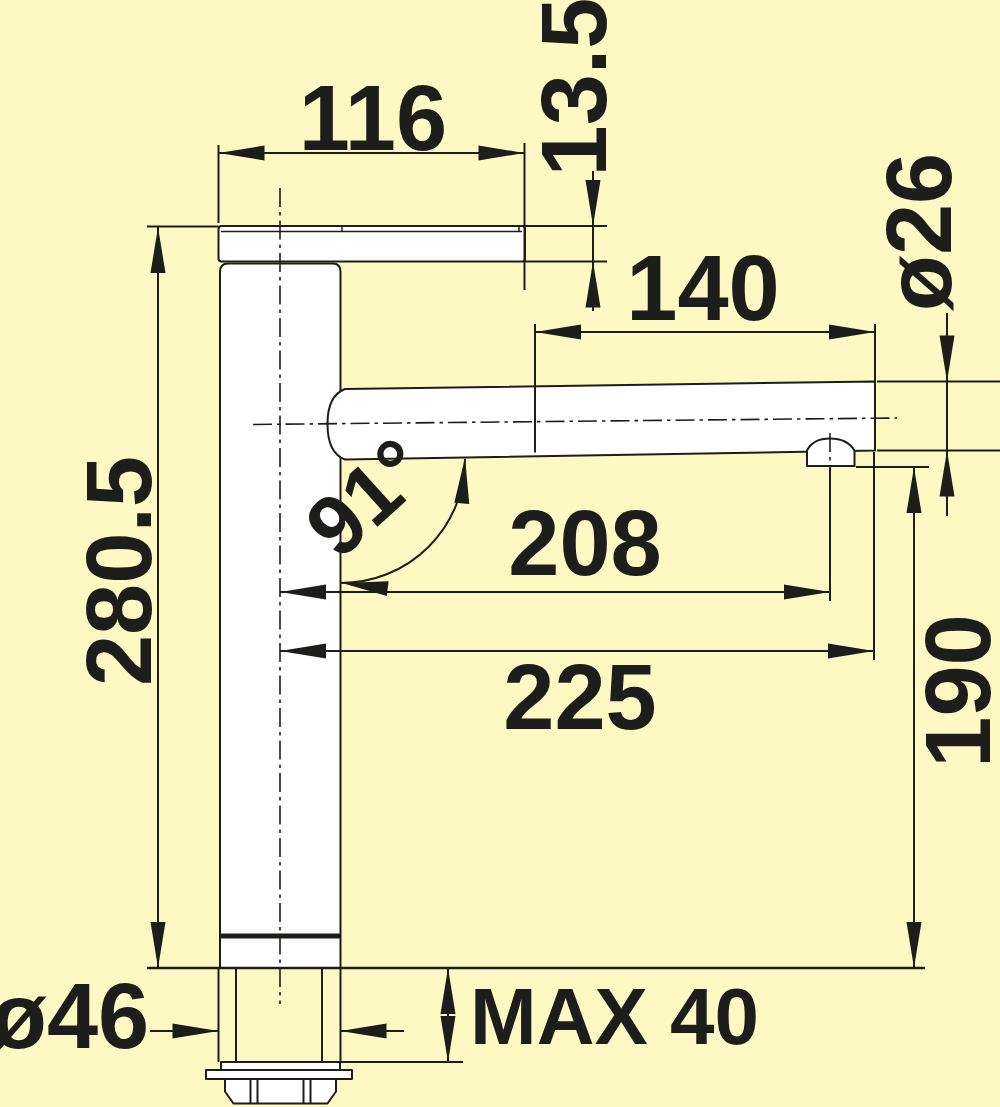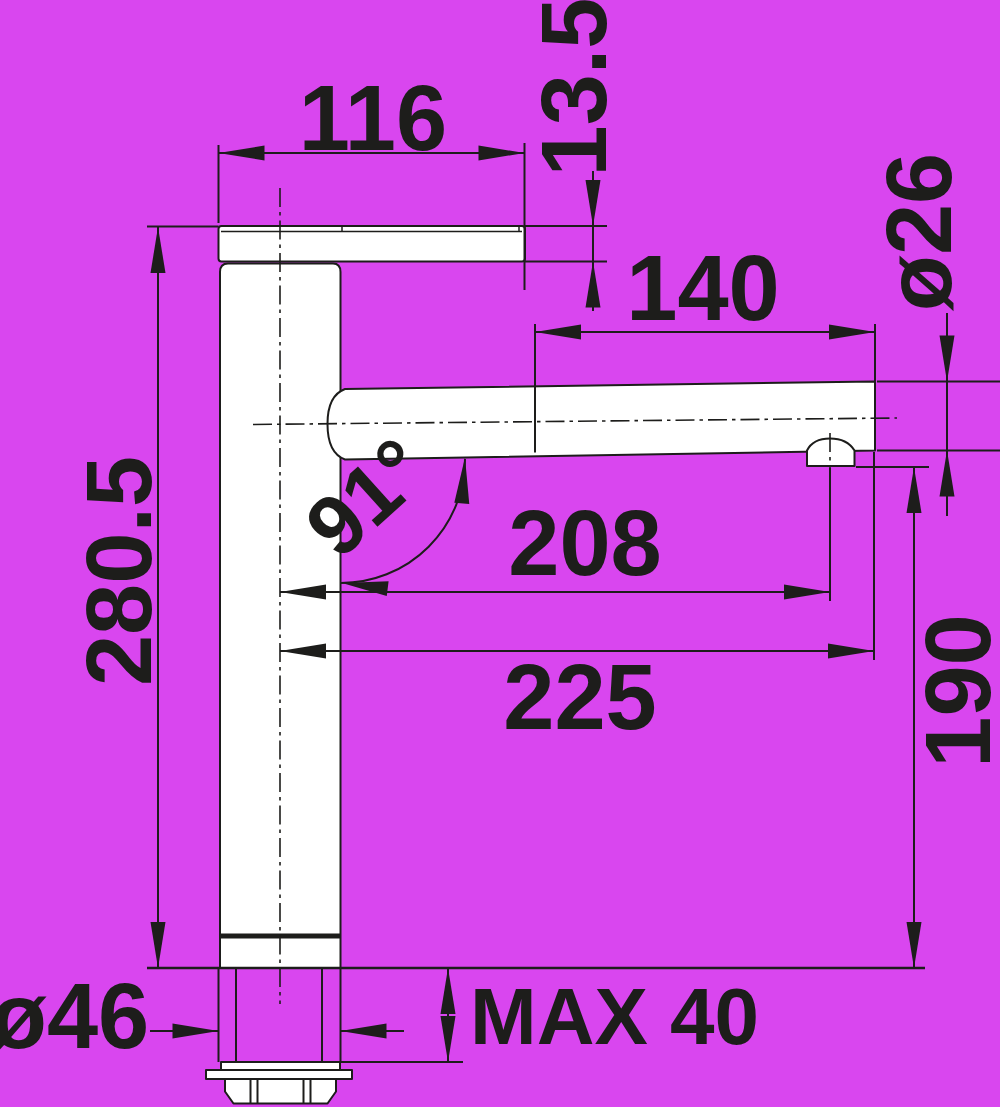--- a/index.html
+++ b/index.html
@@ -1,19 +1,19 @@
 <!DOCTYPE html>
 <html><head>
 <meta charset="utf-8">
 <style>
   html,body{margin:0;padding:0;background:#ffffff;}
   .canvas{
     position:relative;
     width:1000px;height:1107px;
-    background:#d946ef;
+    background:#fef9c3;
     overflow:hidden;
   }
   svg{display:block}
   .ol{stroke:#1d1d1b;stroke-width:2;fill:none;stroke-linecap:butt;stroke-linejoin:round;}
   .olf{stroke:#1d1d1b;stroke-width:2;fill:#ffffff;stroke-linejoin:round;}
   .thin{stroke:#1d1d1b;stroke-width:1.5;fill:none;}
   .thick{stroke:#1d1d1b;stroke-width:5;fill:none;}
   .deck{stroke:#1d1d1b;stroke-width:2.5;fill:none;}
   .dim{stroke:#1d1d1b;stroke-width:2;fill:none;}
   .cl{stroke:#1d1d1b;stroke-width:1.6;fill:none;stroke-dasharray:19 5 3.5 5;}

